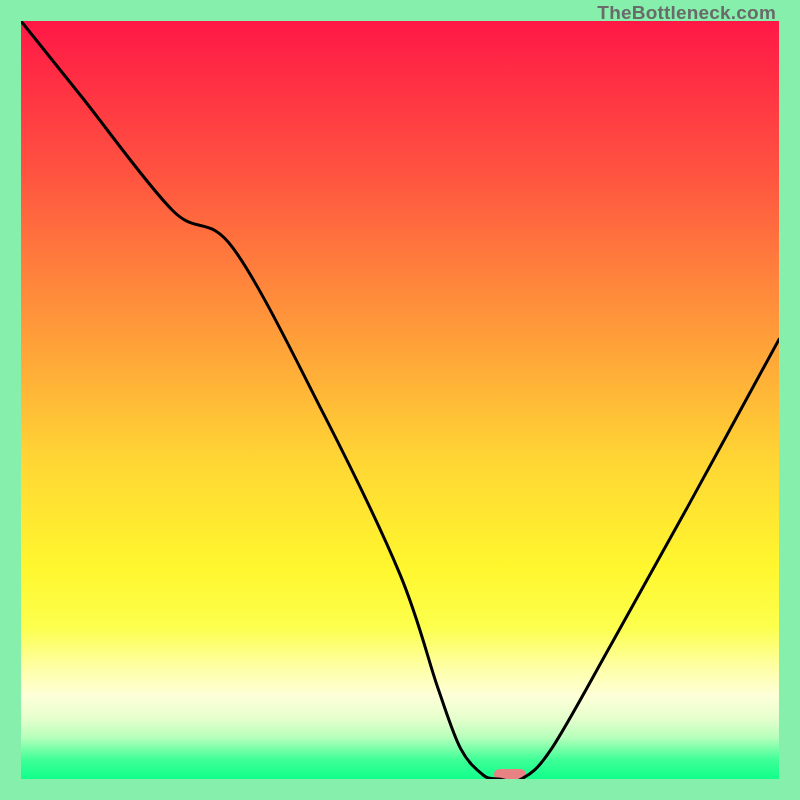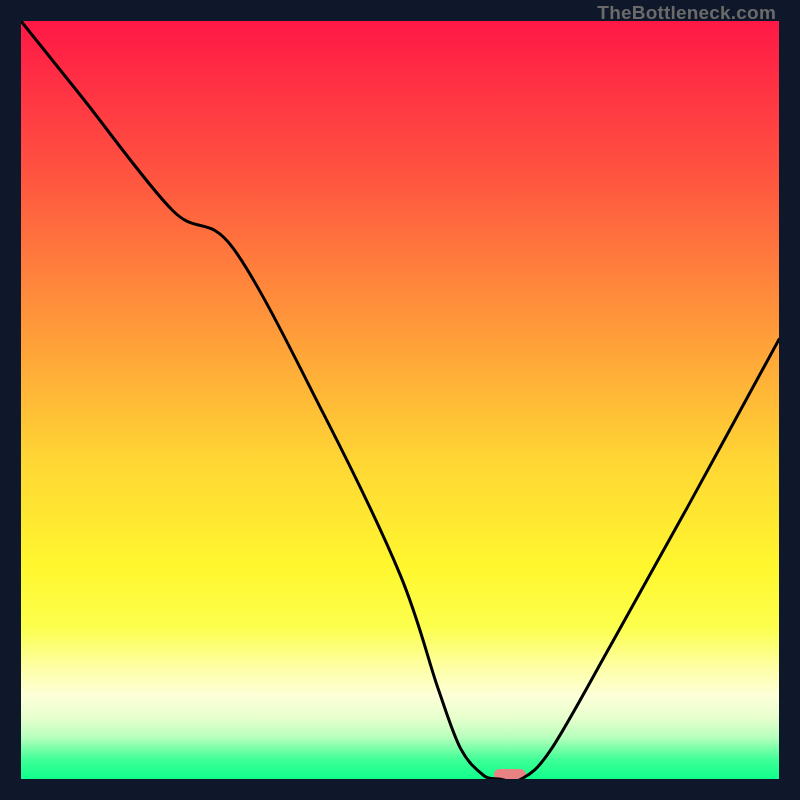--- a/index.html
+++ b/index.html
@@ -9,21 +9,21 @@
     height: 800px;
     background: #000;
     overflow: hidden;
   }
   .frame {
     position: absolute;
     left: 0;
     top: 0;
     width: 800px;
     height: 800px;
-    background: #0f172a;
+    background: #86efac;
   }
   .plot {
     position: absolute;
     left: 21px;
     top: 21px;
     width: 758px;
     height: 758px;
     overflow: hidden;
   }
   .gradient-bg {

